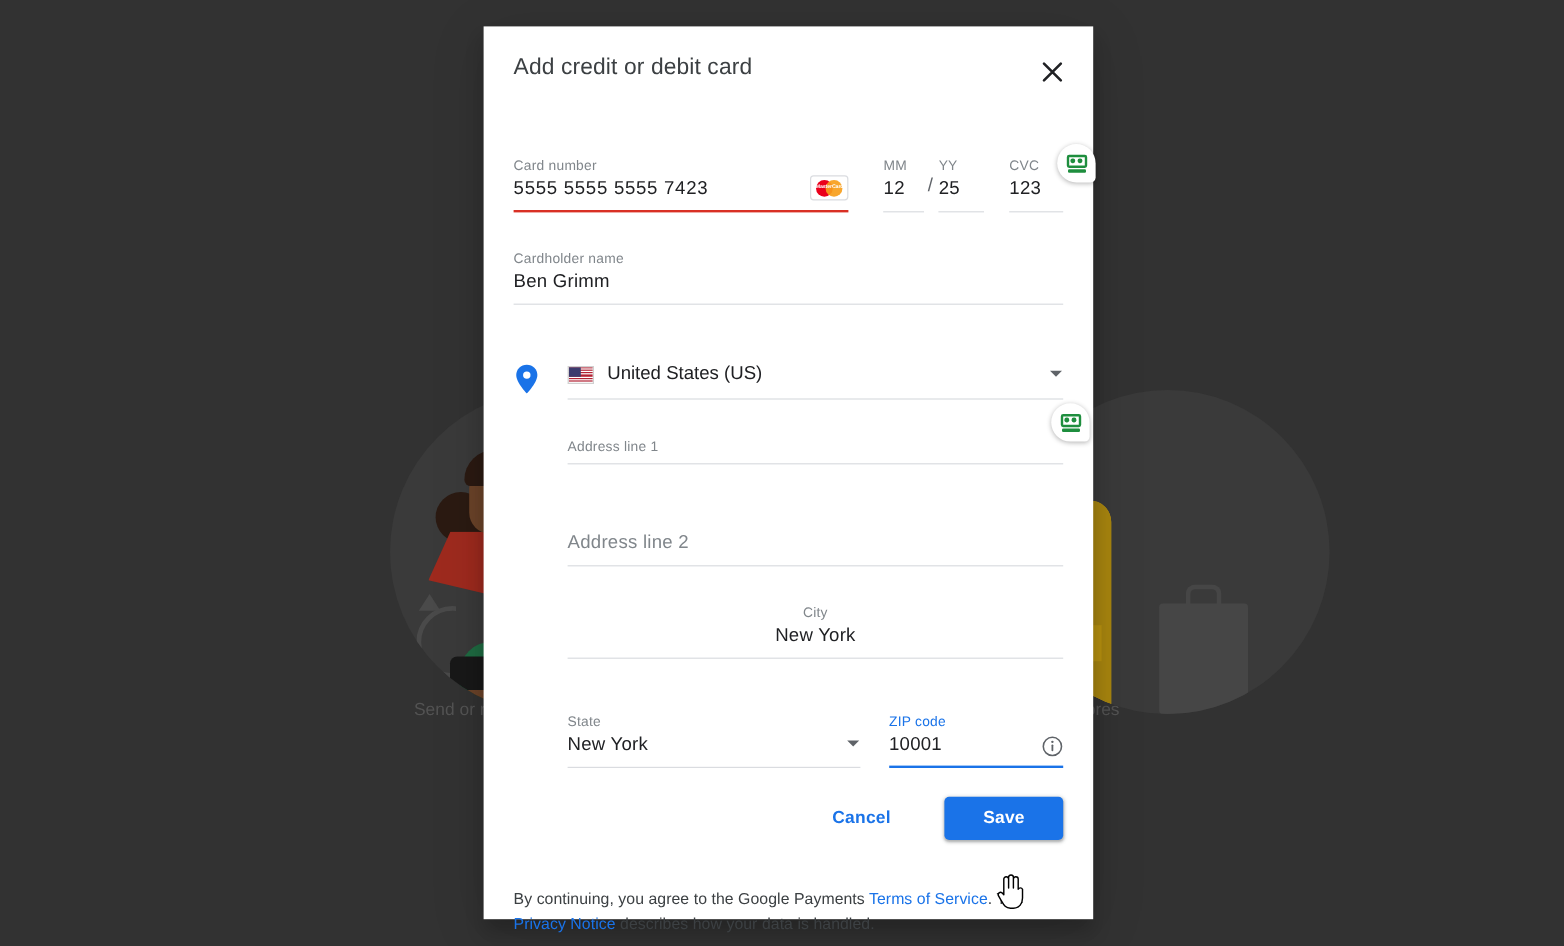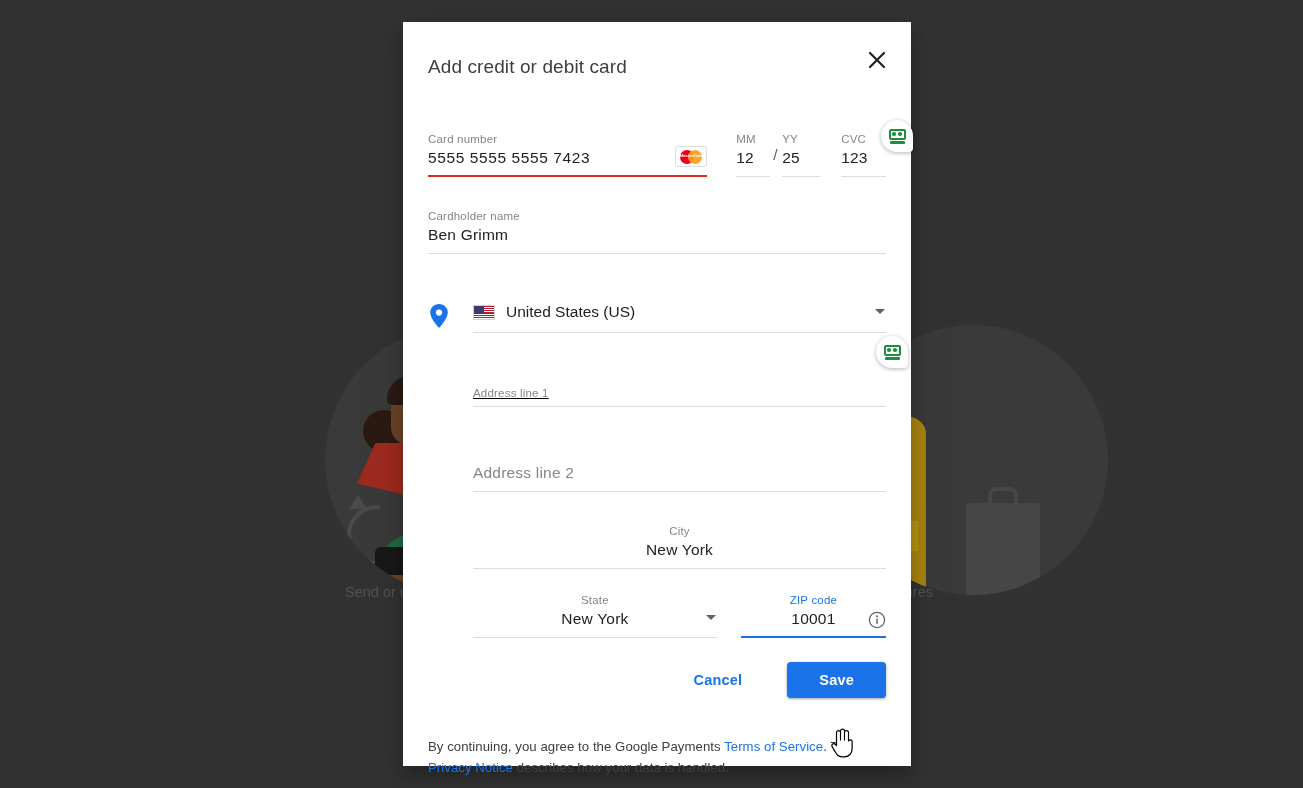--- a/index.html
+++ b/index.html
@@ -81,21 +81,21 @@
     overflow: visible;
   }
 
   #dialog-header {
     position: relative;
     height: 76px;
   }
   #dialog-title {
     position: absolute;
     left: 25px;
-    top: 34px;
+    top: 24px;
     font-size: 19px;
     color: #3c4043;
     letter-spacing: .1px;
   }
   #close-button {
     position: absolute;
     right: 20px;
     top: 24px;
     width: 28px;
     height: 28px;
@@ -216,25 +216,25 @@
   .caret-down {
     width: 0; height: 0;
     border-left: 5px solid transparent;
     border-right: 5px solid transparent;
     border-top: 5px solid #5f6368;
   }
   #country-caret { position: absolute; right: 1px; top: 11px; }
 
   
   #address-group { margin-left: 45px; }
-  #address1-field { margin-top: 53px; text-decoration: underline; }
+  #address1-field { margin-top: 33px; }
   #address2-field { margin-top: 40px; }
   #city-field     { margin-top: 32px; text-align: center; }
 
-  #state-zip-row { display: flex; margin-top: 24px; text-align: center; }
+  #state-zip-row { display: flex; margin-top: 46px; }
   #state-field { width: 262px; position: relative; }
   #state-caret { position: absolute; right: 1px; top: 22px; }
   #zip-field { width: 156px; margin-left: 24px; position: relative; }
   #zip-info-icon { position: absolute; right: 0; top: 18px; width: 18px; height: 18px; cursor: pointer; }
 
   
   #legal-text {
     margin-top: 38px;
     font-size: 13.2px;
     line-height: 21px;

